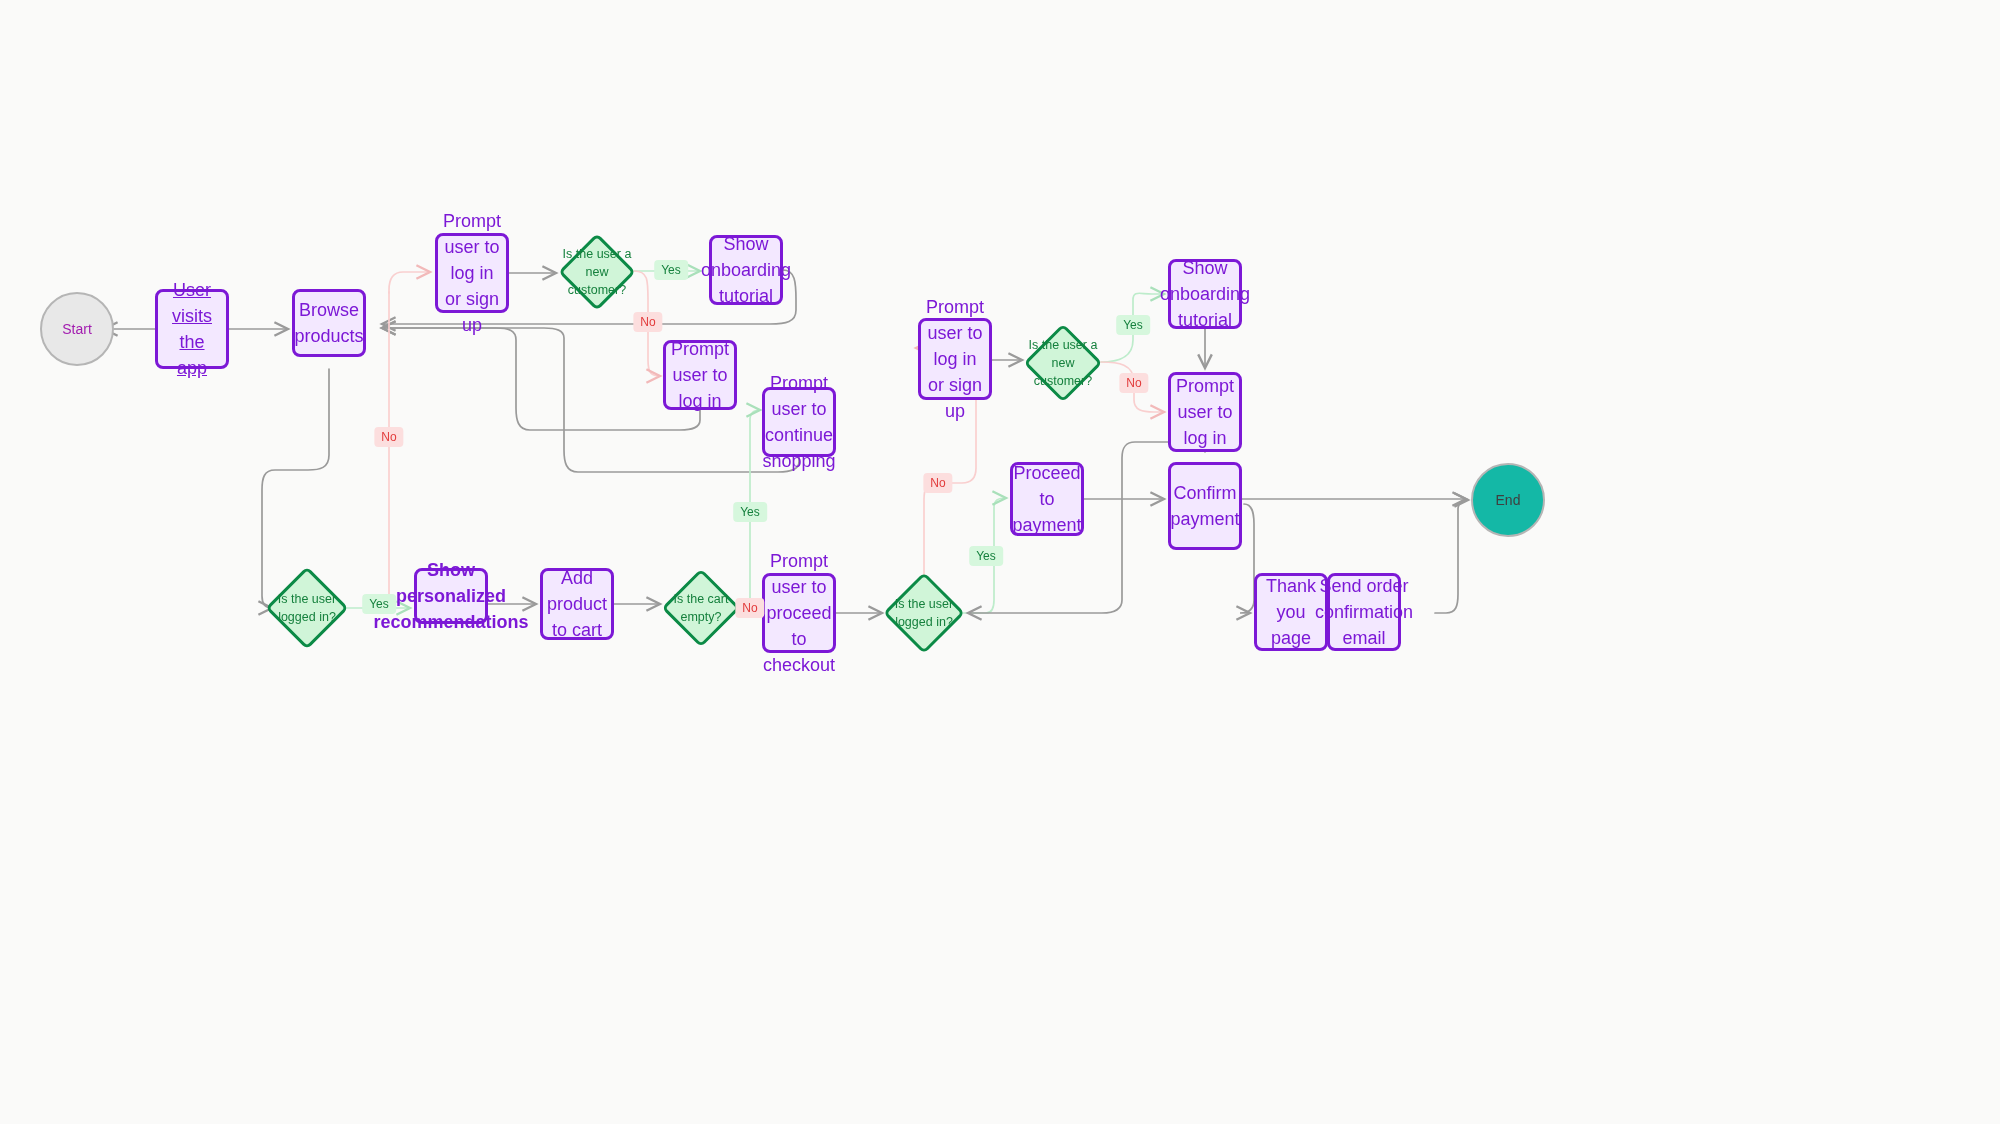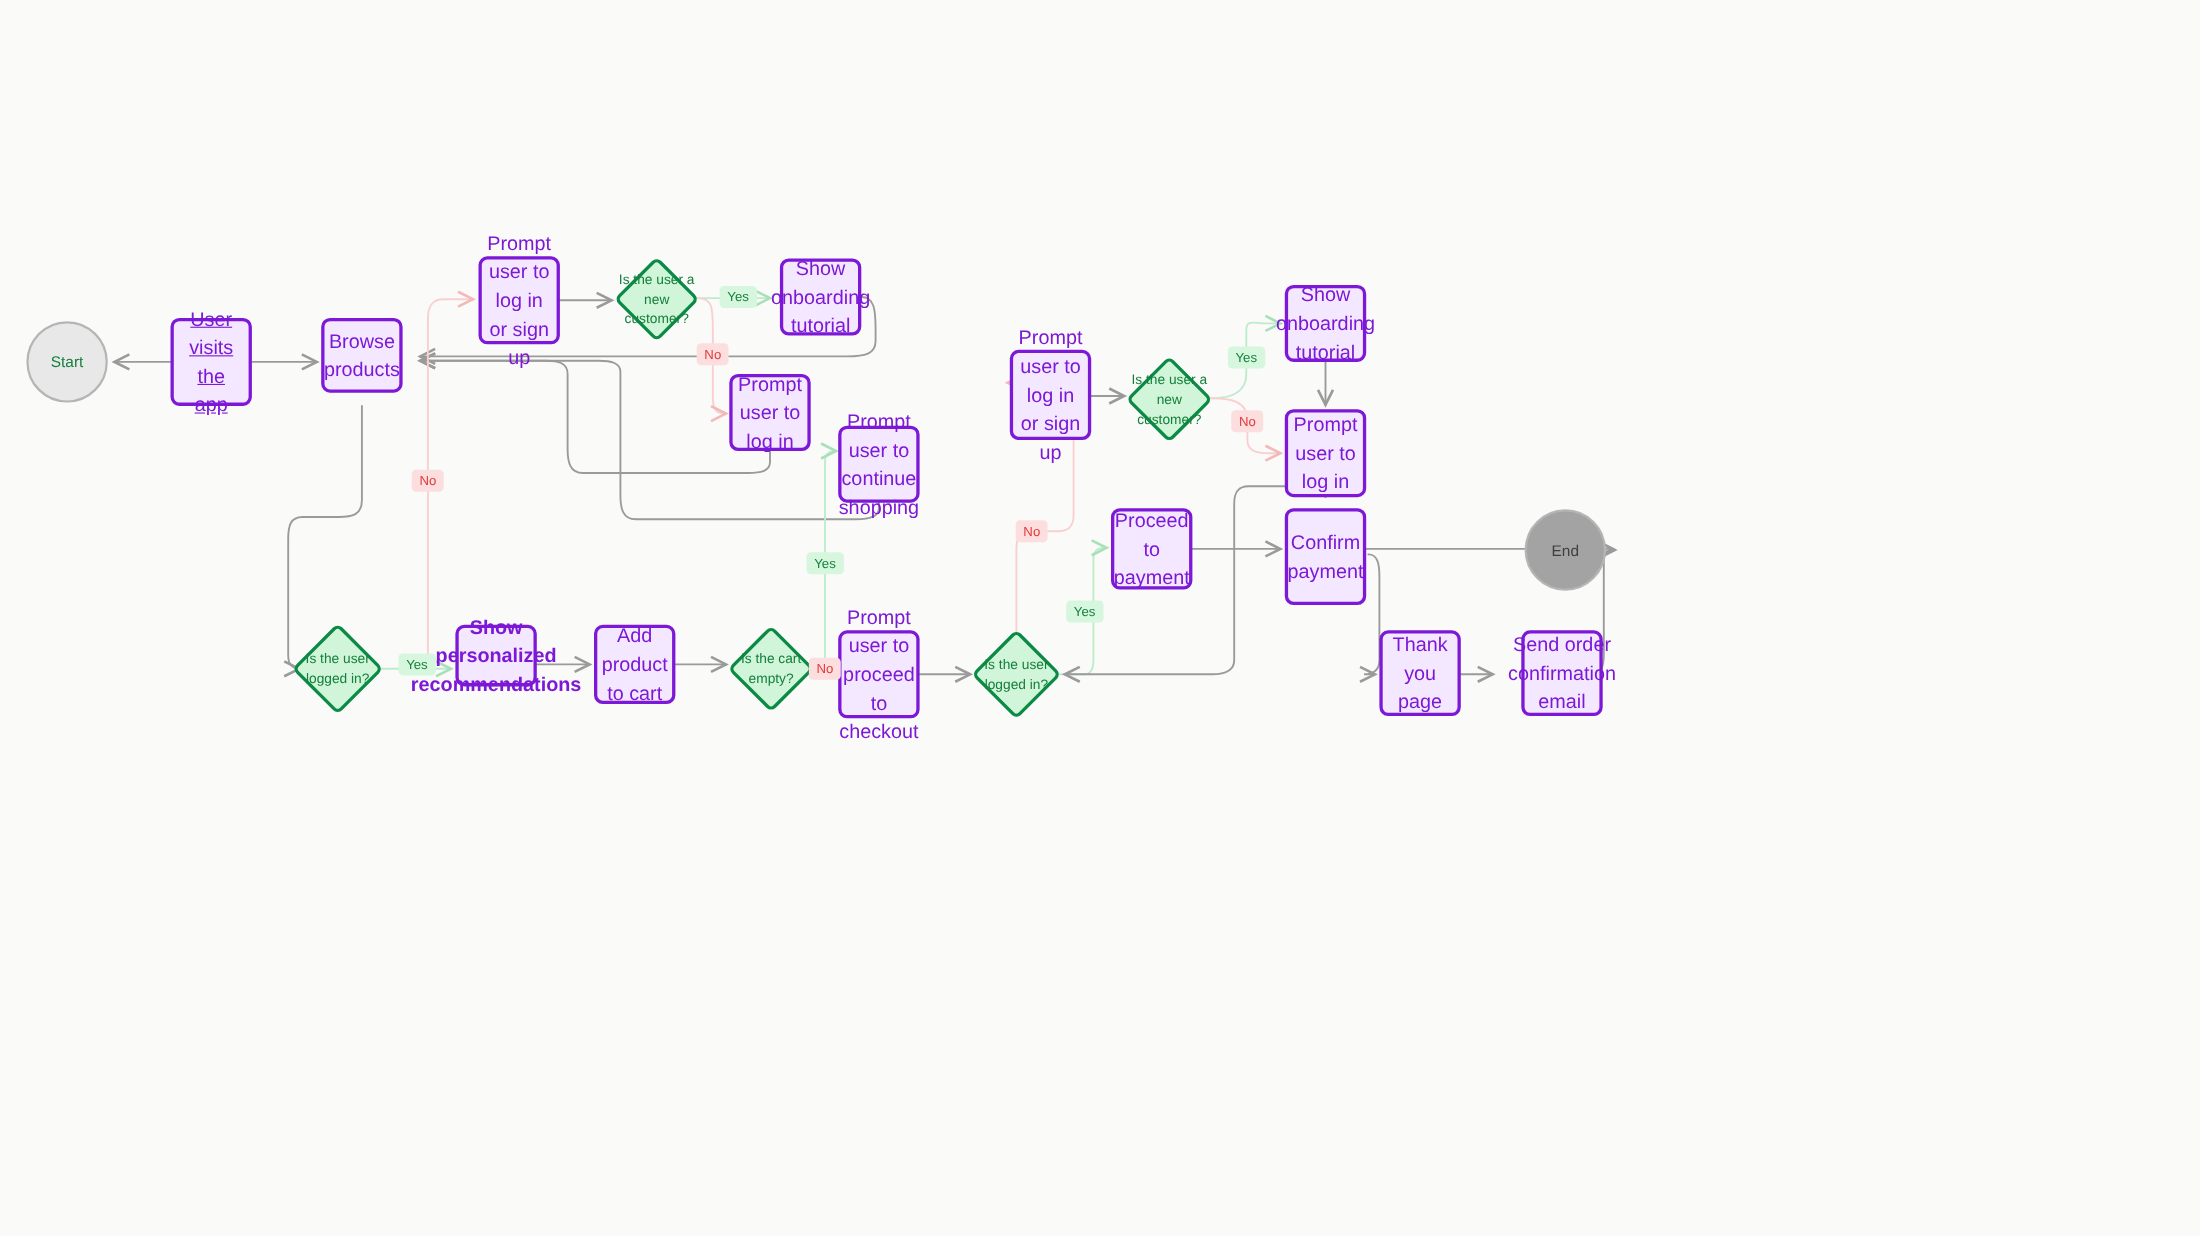--- a/index.html
+++ b/index.html
@@ -129,21 +129,21 @@
         <path d="M 1205 329 L 1205 368" fill="none" stroke="#9a9a9a" stroke-width="1.7" stroke-linecap="round" id="e-onboard2-promptlogin4" marker-end="url(#ah-default)"></path>
         <path d="M 1205 452 C 1205 444 1197 442 1185 442 L 1135 442 C 1125 442 1122 448 1122 458 L 1122 600 C 1122 610 1114 613 1102 613 L 968 613" fill="none" stroke="#9a9a9a" stroke-width="1.7" stroke-linecap="round" id="e-promptlogin4-back" marker-end="url(#ah-default)"></path>
         <path d="M 1084 499 L 1164 499" fill="none" stroke="#9a9a9a" stroke-width="1.7" stroke-linecap="round" id="e-payment-confirm" marker-end="url(#ah-default)"></path>
         <path d="M 1242 499 L 1466 499" fill="none" stroke="#9a9a9a" stroke-width="1.7" stroke-linecap="round" id="e-confirm-end" marker-end="url(#ah-default)"></path>
         <path d="M 1244 504 C 1252 504 1254 512 1254 524 L 1254 600 C 1254 610 1248 613 1240 613 L 1250 613" fill="none" stroke="#9a9a9a" stroke-width="1.7" stroke-linecap="round" id="e-confirm-thankyou" marker-end="url(#ah-default)"></path>
         <path d="M 1328 613 L 1357 613" fill="none" stroke="#9a9a9a" stroke-width="1.7" stroke-linecap="round" id="e-thankyou-sendemail" marker-end="url(#ah-default)"></path>
         <path d="M 1435 613 L 1446 613 C 1456 613 1458 606 1458 594 L 1458 510 C 1458 502 1462 500 1468 500" fill="none" stroke="#9a9a9a" stroke-width="1.7" stroke-linecap="round" id="e-sendemail-end" marker-end="url(#ah-default)"></path>
       </g>
   </svg>
   <div id="node-layer">
-      <div class="node term" style="left: 24px; top: 292px; width: 74px; height: 74px; background: rgb(232, 232, 232); border-color: rgb(181, 181, 181); color: #15803d;">
+      <div class="node term" style="left: 40px; top: 292px; width: 74px; height: 74px; background: rgb(232, 232, 232); border-color: rgb(181, 181, 181); color: #a21caf;">
         <span>Start</span>
       </div>
       <div class="node proc" style="left: 155px; top: 289px; width: 74px; height: 80px; background: rgb(243, 232, 255); border-color: rgb(124, 24, 214); color: rgb(124, 24, 214); text-decoration: underline;">
         <span>User visits the app</span>
       </div>
       <div class="node proc" style="left: 292px; top: 289px; width: 74px; height: 68px; background: rgb(243, 232, 255); border-color: rgb(124, 24, 214); color: rgb(124, 24, 214);">
         <span>Browse products</span>
       </div>
       <div class="node proc" style="left: 435px; top: 233px; width: 74px; height: 80px; background: rgb(243, 232, 255); border-color: rgb(124, 24, 214); color: rgb(124, 24, 214);">
         <span>Prompt user to log in or sign up</span>
@@ -197,24 +197,24 @@
       </div>
       <div class="node proc" style="left: 1010px; top: 462px; width: 74px; height: 74px; background: rgb(243, 232, 255); border-color: rgb(124, 24, 214); color: rgb(124, 24, 214);">
         <span>Proceed to payment</span>
       </div>
       <div class="node proc" style="left: 1168px; top: 462px; width: 74px; height: 88px; background: rgb(243, 232, 255); border-color: rgb(124, 24, 214); color: rgb(124, 24, 214);">
         <span>Confirm payment</span>
       </div>
       <div class="node proc" style="left: 1254px; top: 573px; width: 74px; height: 78px; background: rgb(243, 232, 255); border-color: rgb(124, 24, 214); color: rgb(124, 24, 214);">
         <span>Thank you page</span>
       </div>
-      <div class="node proc" style="left: 1383px; top: 573px; width: 74px; height: 78px; background: rgb(243, 232, 255); border-color: rgb(124, 24, 214); color: rgb(124, 24, 214);">
+      <div class="node proc" style="left: 1327px; top: 573px; width: 74px; height: 78px; background: rgb(243, 232, 255); border-color: rgb(124, 24, 214); color: rgb(124, 24, 214);">
         <span>Send order confirmation email</span>
       </div>
-      <div class="node term" style="left: 1386px; top: 463px; width: 74px; height: 74px; background: #a3a3a3; border-color: rgb(181, 181, 181); color: rgb(63, 63, 63);">
+      <div class="node term" style="left: 1471px; top: 463px; width: 74px; height: 74px; background: #14b8a6; border-color: rgb(181, 181, 181); color: rgb(63, 63, 63);">
         <span>End</span>
       </div>
     </div>
   <div id="label-layer">
       <div class="elabel yes" style="left: 671px; top: 270px;">Yes</div>
       <div class="elabel no" style="left: 648px; top: 322px;">No</div>
       <div class="elabel no" style="left: 389px; top: 437px;">No</div>
       <div class="elabel yes" style="left: 379px; top: 604px;">Yes</div>
       <div class="elabel yes" style="left: 750px; top: 512px;">Yes</div>
       <div class="elabel no" style="left: 750px; top: 608px;">No</div>

